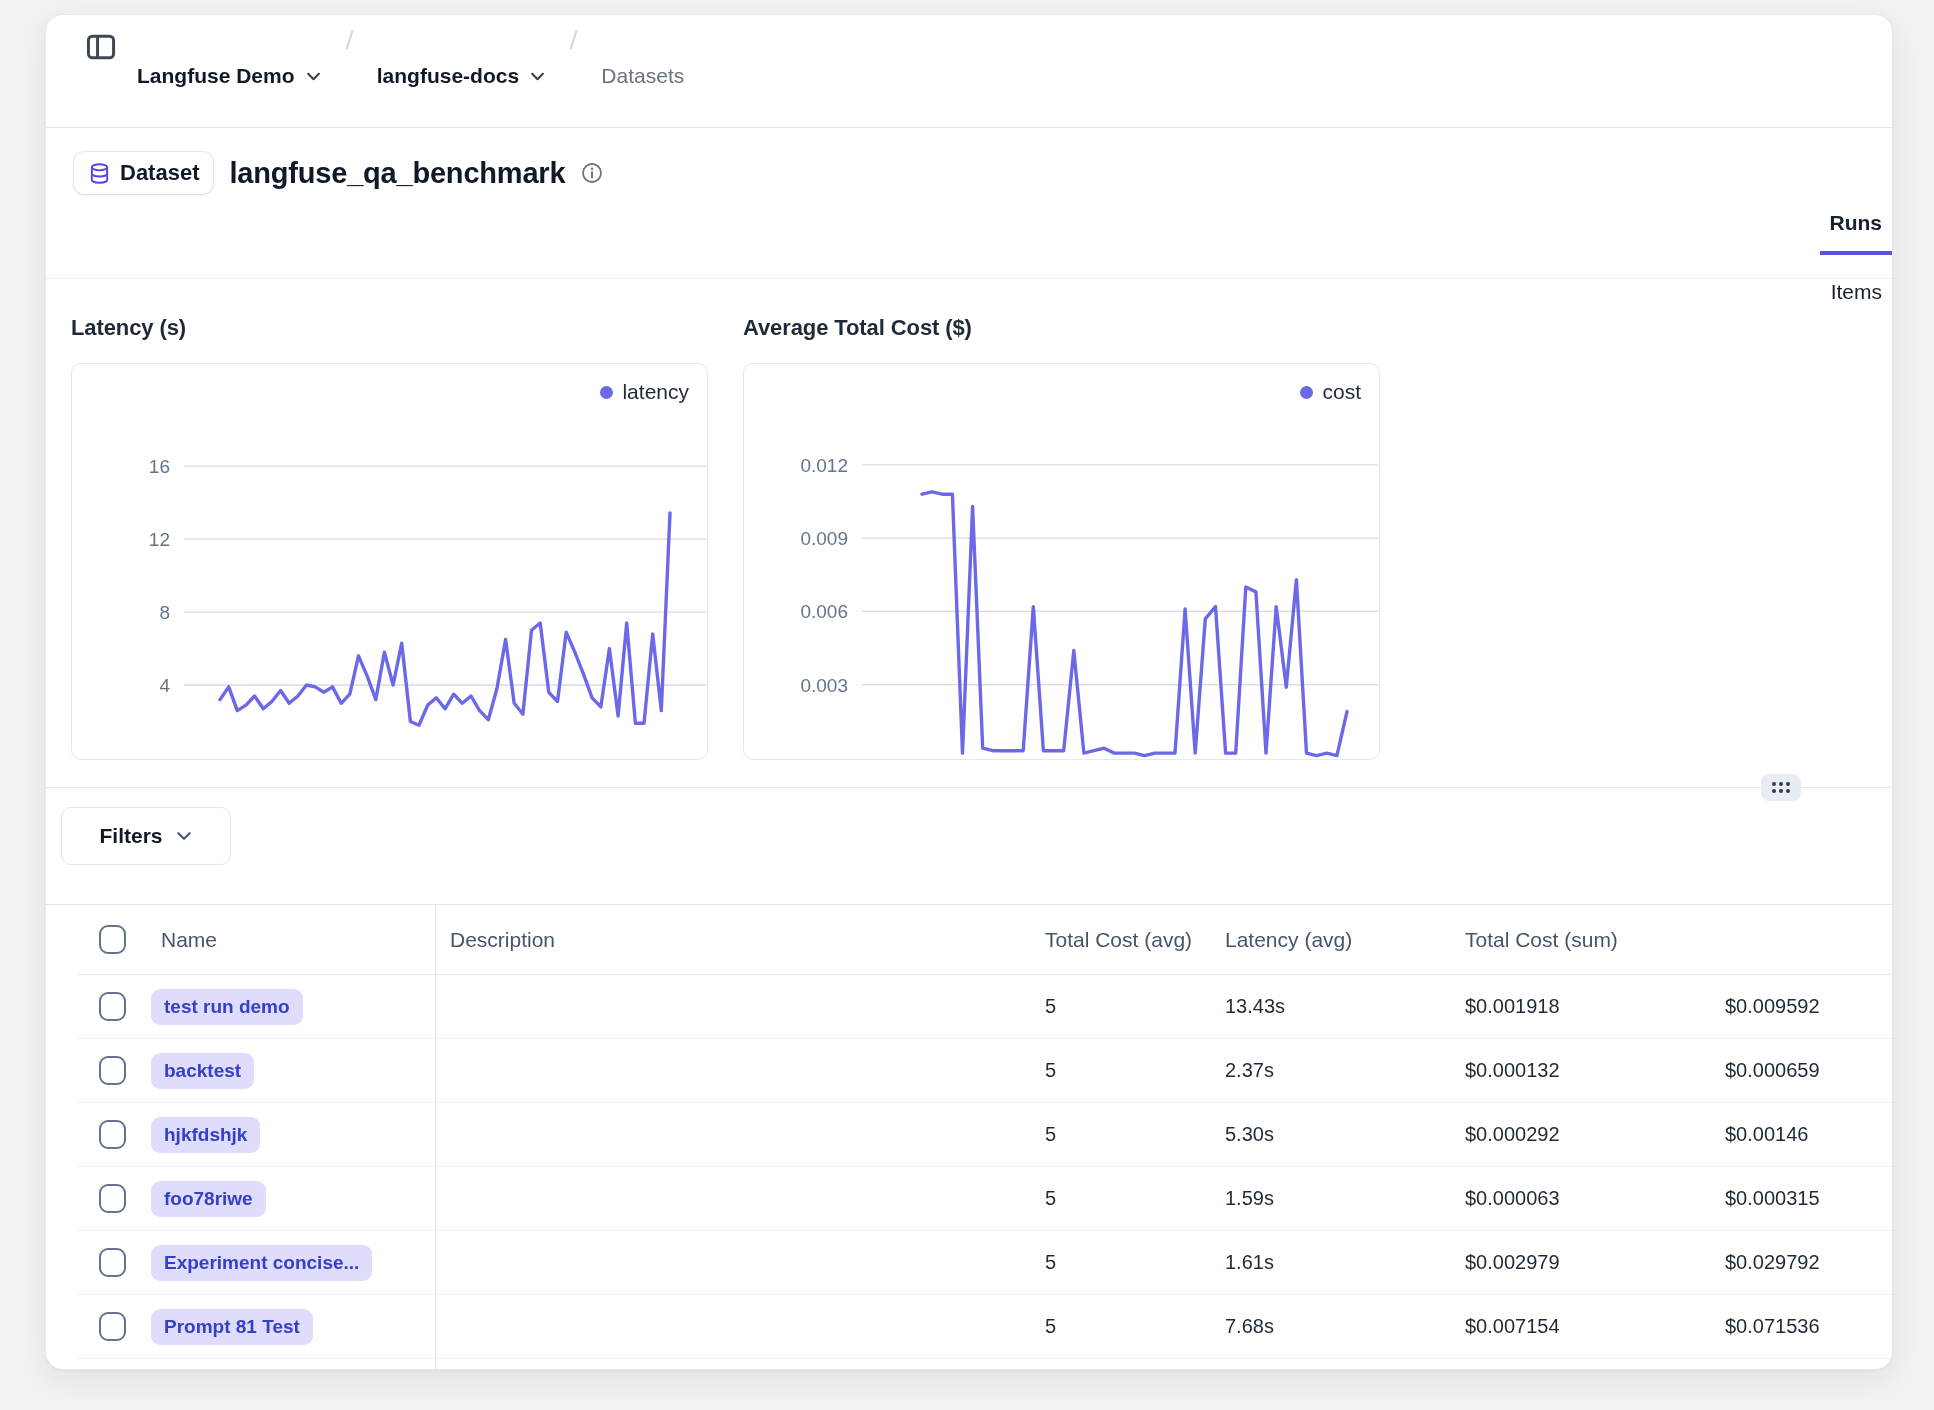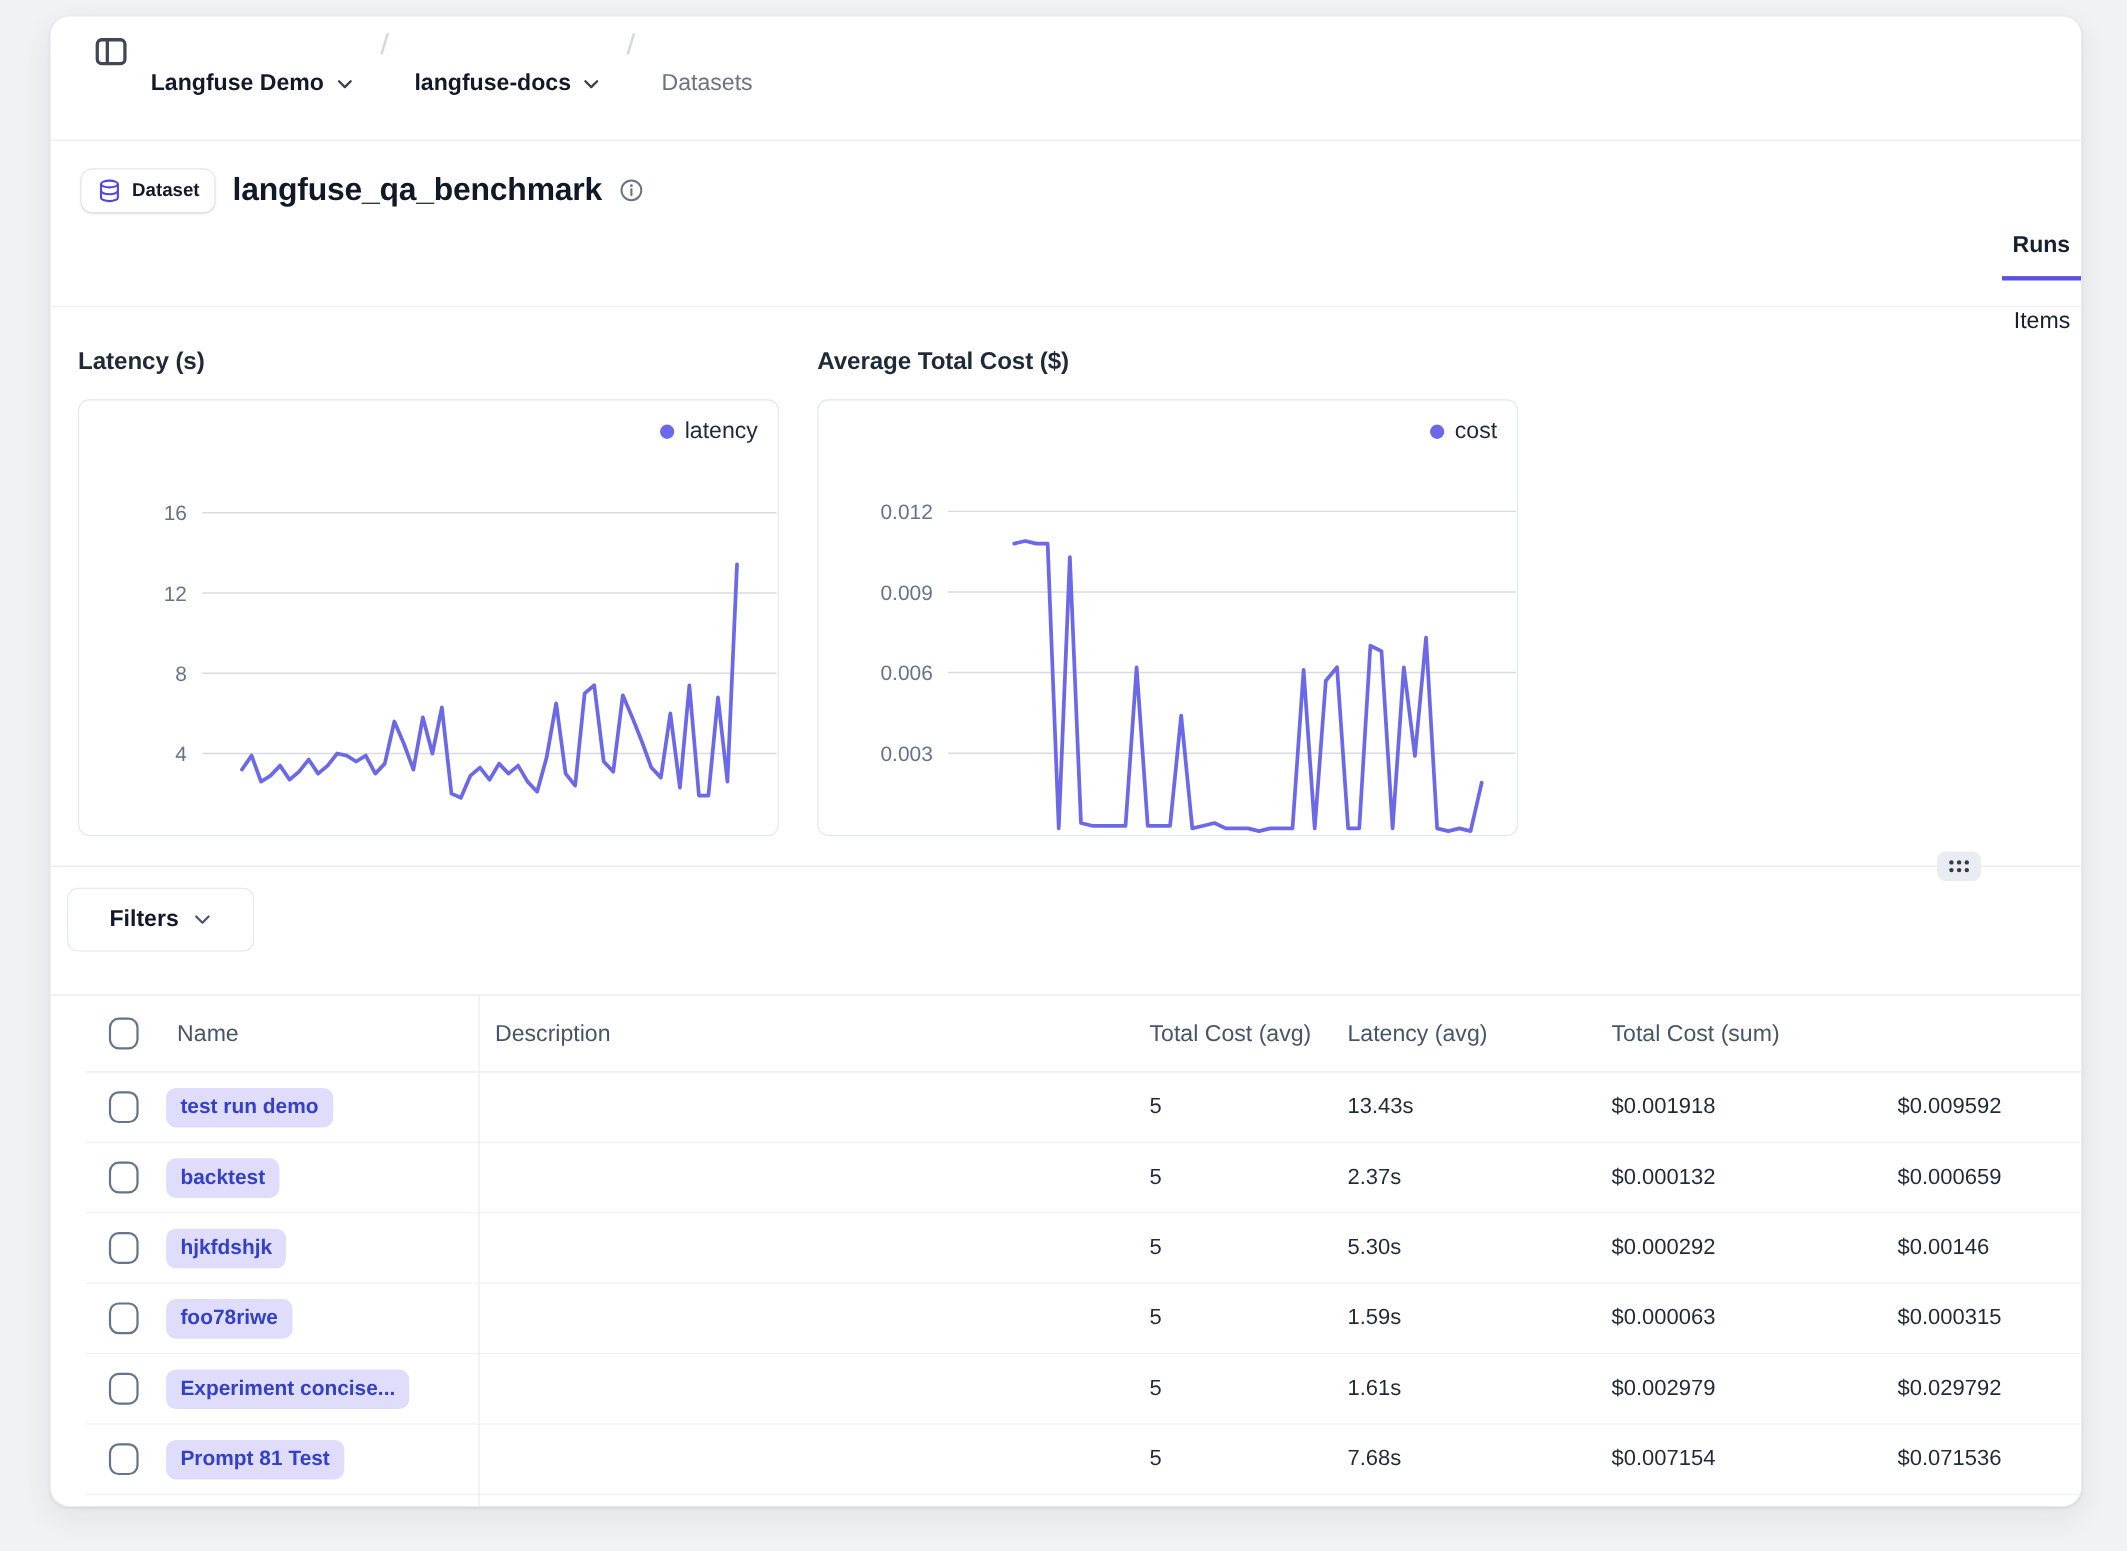--- a/index.html
+++ b/index.html
@@ -15,21 +15,21 @@
           padding:10px 0 0 33px;border-bottom:1px solid #e7e9ee;gap:14px;}
   .crumb{display:flex;align-items:center;gap:10px;font-size:21px;font-weight:600;color:#111827;}
   .crumb.muted{color:#6b7280;font-weight:500;}
   .slash{color:#d3d7de;font-size:26px;font-weight:400;margin:0 10px;transform:scaleX(1.1);}
   .panel-btn{width:44px;height:44px;display:flex;align-items:center;justify-content:center;border-radius:8px;}
 
   
   .dataset-row{position:absolute;top:134px;left:28px;height:48px;display:flex;align-items:center;gap:16px;}
   .ds-badge{display:flex;align-items:center;gap:9px;background:#fff;border-radius:10px;padding:8px 14px;
             box-shadow:0 0 0 1px rgba(17,24,39,.08),0 1px 3px rgba(17,24,39,.10);
-            font-size:17px;font-weight:700;color:#111827;}
+            font-size:22px;font-weight:700;color:#111827;}
   .ds-title{font-size:29px;font-weight:700;color:#111827;letter-spacing:-0.2px;}
   .info-ic{display:flex;align-items:center;}
 
   
   .tabs{position:absolute;top:196px;left:0;right:0;height:68px;display:flex;align-items:flex-end;
         padding-left:19px;border-bottom:1px solid #edeff2;gap:26px;flex-direction:column;}
   .tab{font-size:21px;color:#17202e;padding:0 10px 16px 10px;border-bottom:4px solid transparent;
        margin-bottom:-1px;font-weight:500;cursor:pointer;}
   .tab.active{border-bottom-color:#5b52e0;font-weight:600;}
 

